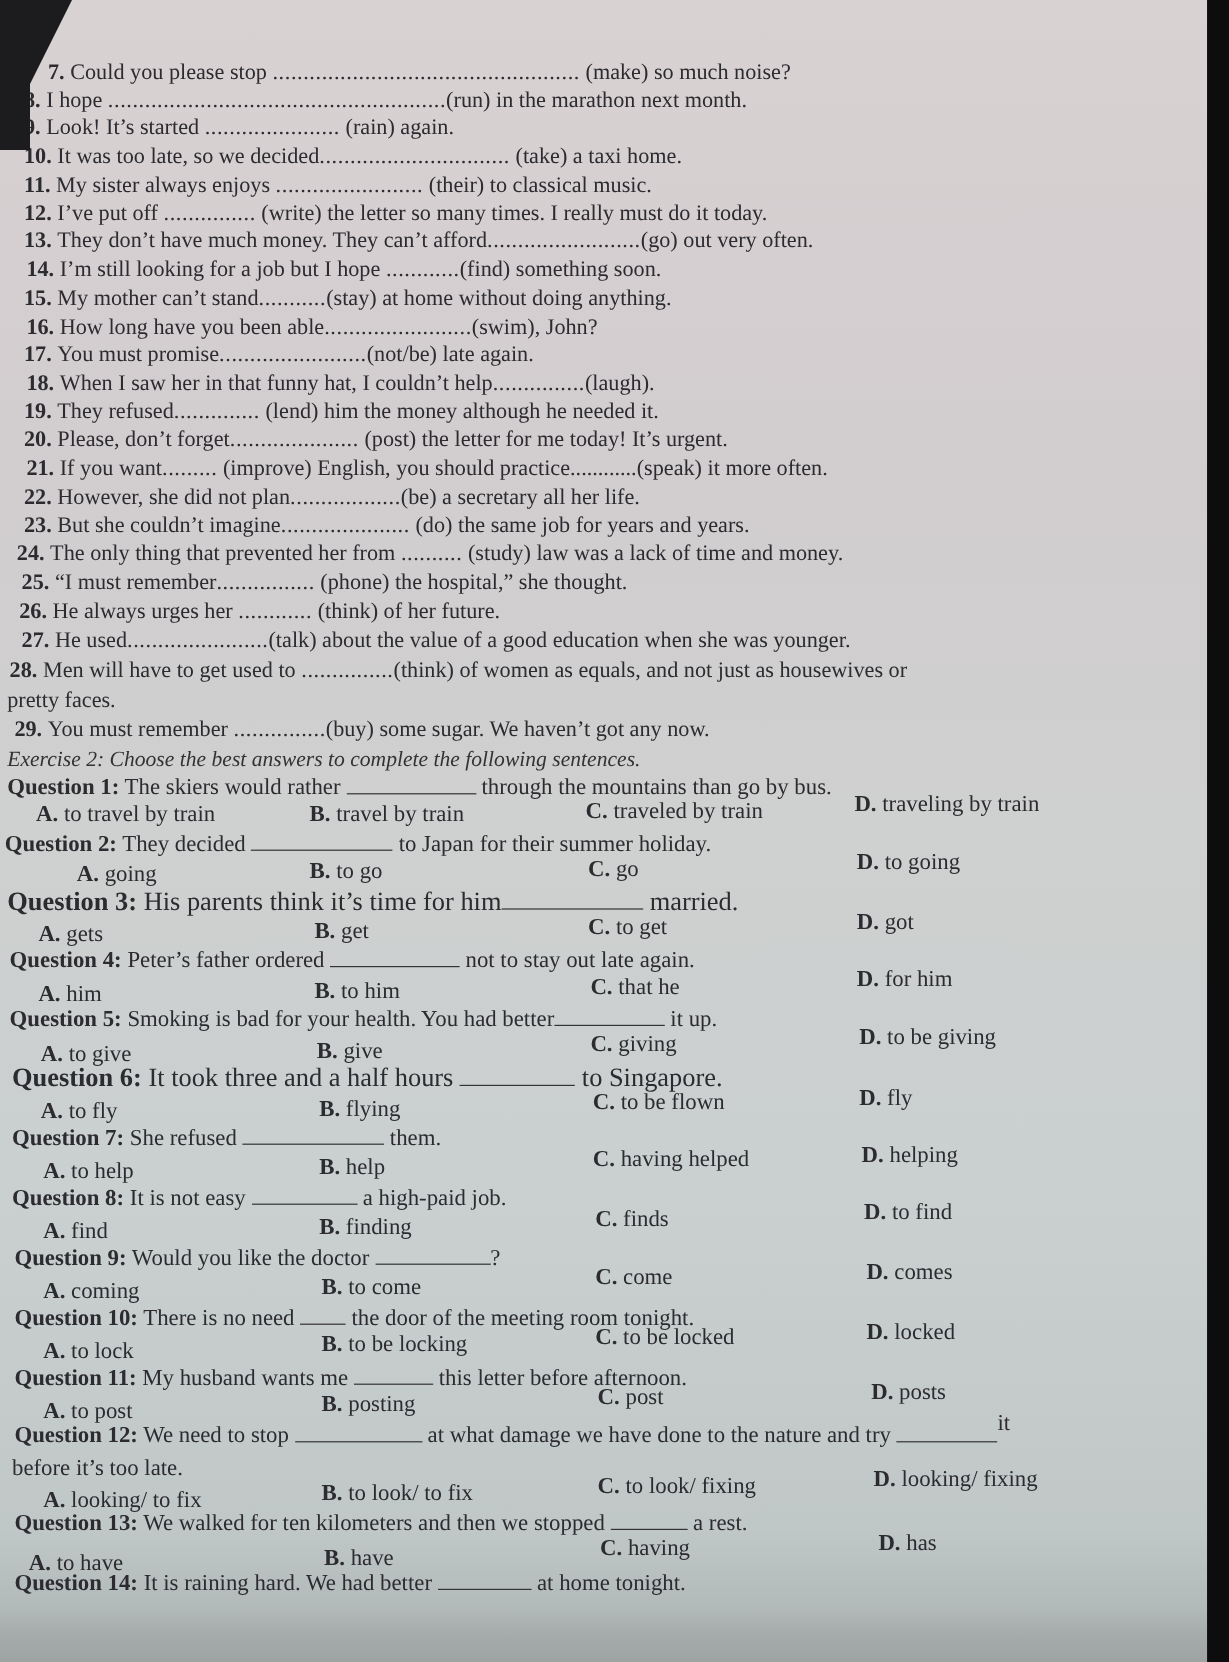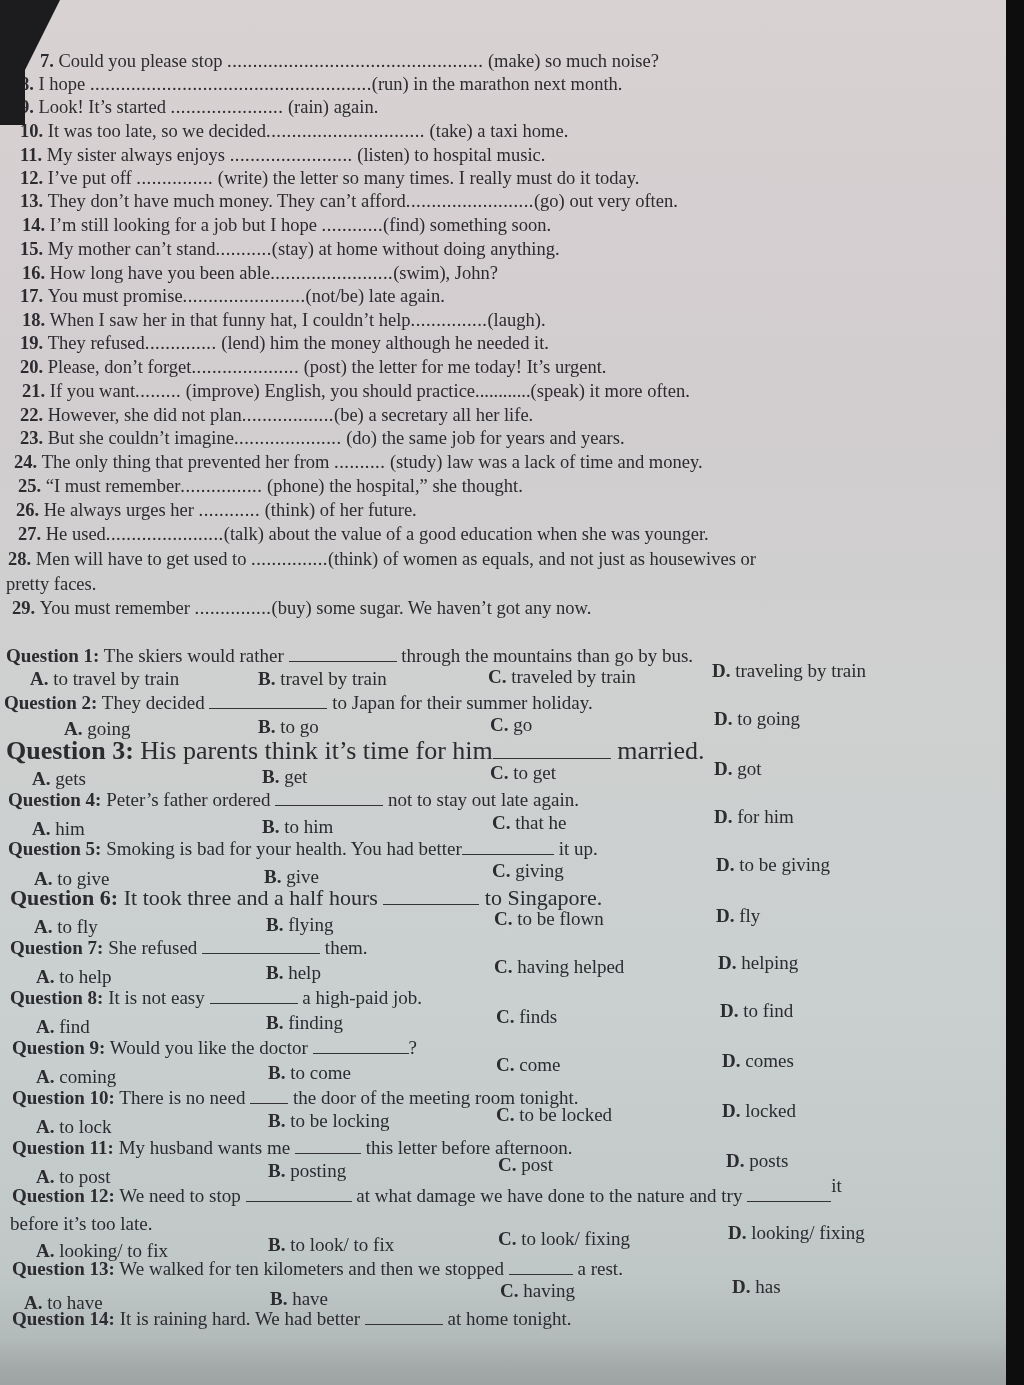--- a/index.html
+++ b/index.html
@@ -44,21 +44,21 @@
 </head>
 <body>
 
 <div class="paper">
 
   <div id="ex1">
       <div class="line" style="left: 40px; top: 50px;"><span class="num">7. </span><span>Could you please stop </span><span class="dots">..................................................</span><span> (make) so much noise?</span></div>
       <div class="line" style="left: 20px; top: 73px;"><span class="num">8. </span><span>I hope </span><span class="dots">.......................................................</span><span>(run) in the marathon next month.</span></div>
       <div class="line" style="left: 20px; top: 96px;"><span class="num">9. </span><span>Look! It’s started </span><span class="dots">......................</span><span> (rain) again.</span></div>
       <div class="line" style="left: 20px; top: 120px;"><span class="num">10. </span><span>It was too late, so we decided</span><span class="dots">...............................</span><span> (take) a taxi home.</span></div>
-      <div class="line" style="left: 20px; top: 144px;"><span class="num">11. </span><span>My sister always enjoys </span><span class="dots">........................</span><span> (listen) to hospital music.</span></div>
+      <div class="line" style="left: 20px; top: 144px;"><span class="num">11. </span><span>My sister always enjoys </span><span class="dots">........................</span><span> (their) to classical music.</span></div>
       <div class="line" style="left: 20px; top: 167px;"><span class="num">12. </span><span>I’ve put off </span><span class="dots">...............</span><span> (write) the letter so many times. I really must do it today.</span></div>
       <div class="line" style="left: 20px; top: 190px;"><span class="num">13. </span><span>They don’t have much money. They can’t afford</span><span class="dots">.........................</span><span>(go) out very often.</span></div>
       <div class="line" style="left: 22px; top: 214px;"><span class="num">14. </span><span>I’m still looking for a job but I hope </span><span class="dots">............</span><span>(find) something soon.</span></div>
       <div class="line" style="left: 20px; top: 238px;"><span class="num">15. </span><span>My mother can’t stand</span><span class="dots">...........</span><span>(stay) at home without doing anything.</span></div>
       <div class="line" style="left: 22px; top: 262px;"><span class="num">16. </span><span>How long have you been able</span><span class="dots">........................</span><span>(swim), John?</span></div>
       <div class="line" style="left: 20px; top: 285px;"><span class="num">17. </span><span>You must promise</span><span class="dots">........................</span><span>(not/be) late again.</span></div>
       <div class="line" style="left: 22px; top: 309px;"><span class="num">18. </span><span>When I saw her in that funny hat, I couldn’t help</span><span class="dots">...............</span><span>(laugh).</span></div>
       <div class="line" style="left: 20px; top: 332px;"><span class="num">19. </span><span>They refused</span><span class="dots">..............</span><span> (lend) him the money although he needed it.</span></div>
       <div class="line" style="left: 20px; top: 356px;"><span class="num">20. </span><span>Please, don’t forget</span><span class="dots">.....................</span><span> (post) the letter for me today! It’s urgent.</span></div>
       <div class="line" style="left: 22px; top: 380px;"><span class="num">21. </span><span>If you want</span><span class="dots">.........</span><span> (improve) English, you should practice............(speak) it more often.</span></div>
@@ -66,32 +66,33 @@
       <div class="line" style="left: 20px; top: 427px;"><span class="num">23. </span><span>But she couldn’t imagine</span><span class="dots">.....................</span><span> (do) the same job for years and years.</span></div>
       <div class="line" style="left: 14px; top: 451px;"><span class="num">24. </span><span>The only thing that prevented her from </span><span class="dots">..........</span><span> (study) law was a lack of time and money.</span></div>
       <div class="line" style="left: 18px; top: 475px;"><span class="num">25. </span><span>“I must remember</span><span class="dots">................</span><span> (phone) the hospital,” she thought.</span></div>
       <div class="line" style="left: 16px; top: 499px;"><span class="num">26. </span><span>He always urges her </span><span class="dots">............</span><span> (think) of her future.</span></div>
       <div class="line" style="left: 18px; top: 523px;"><span class="num">27. </span><span>He used</span><span class="dots">.......................</span><span>(talk) about the value of a good education when she was younger.</span></div>
       <div class="line" style="left: 8px; top: 548px;"><span class="num">28. </span><span>Men will have to get used to </span><span class="dots">...............</span><span>(think) of women as equals, and not just as housewives or</span></div>
       <div class="line" style="left: 6px; top: 573px;"><span class="num"></span><span>pretty faces.</span><span class="dots"></span><span></span></div>
       <div class="line" style="left: 12px; top: 597px; text-align: right;"><span class="num">29. </span><span>You must remember </span><span class="dots">...............</span><span>(buy) some sugar. We haven’t got any now.</span></div>
     </div>
 
+  <div class="line ex-title" style="left:6px; top:621px;">Exercise 2: Choose the best answers to complete the following sentences.</div>
   <div id="ex2">
       <div class="line" style="left: 6px; top: 645px; font-size: 19px;"><span class="q-label">Question 1:</span><span> The skiers would rather </span><span class="blank" style="width: 108px;"></span><span> through the mountains than go by bus.</span></div>
       <div class="opt" style="left: 30px; top: 668px;"><b>A.</b><span> to travel by train</span></div>
       <div class="opt" style="left: 258px; top: 668px;"><b>B.</b><span> travel by train</span></div>
       <div class="opt" style="left: 488px; top: 666px;"><b>C.</b><span> traveled by train</span></div>
       <div class="opt" style="left: 712px; top: 660px;"><b>D.</b><span> traveling by train</span></div>
       <div class="line" style="left: 4px; top: 692px; font-size: 19px;"><span class="q-label">Question 2:</span><span> They decided </span><span class="blank" style="width: 118px;"></span><span> to Japan for their summer holiday.</span></div>
       <div class="opt" style="left: 30px; top: 718px; margin-left: 34px;"><b>A.</b><span> going</span></div>
       <div class="opt" style="left: 258px; top: 716px;"><b>B.</b><span> to go</span></div>
       <div class="opt" style="left: 490px; top: 714px;"><b>C.</b><span> go</span></div>
       <div class="opt" style="left: 714px; top: 708px;"><b>D.</b><span> to going</span></div>
-      <div class="line" style="left: 6px; top: 740px; font-size: 26px;"><span class="q-label">Question 3:</span><span> His parents think it’s time for him</span><span class="blank" style="width: 118px;"></span><span> married.</span></div>
+      <div class="line" style="left: 6px; top: 740px; font-size: 22px;"><span class="q-label">Question 3:</span><span> His parents think it’s time for him</span><span class="blank" style="width: 118px;"></span><span> married.</span></div>
       <div class="opt" style="left: 32px; top: 768px;"><b>A.</b><span> gets</span></div>
       <div class="opt" style="left: 262px; top: 766px;"><b>B.</b><span> get</span></div>
       <div class="opt" style="left: 490px; top: 762px;"><b>C.</b><span> to get</span></div>
       <div class="opt" style="left: 714px; top: 758px;"><b>D.</b><span> got</span></div>
       <div class="line" style="left: 8px; top: 789px; font-size: 19px;"><span class="q-label">Question 4:</span><span> Peter’s father ordered </span><span class="blank" style="width: 108px;"></span><span> not to stay out late again.</span></div>
       <div class="opt" style="left: 32px; top: 818px;"><b>A.</b><span> him</span></div>
       <div class="opt" style="left: 262px; top: 816px;"><b>B.</b><span> to him</span></div>
       <div class="opt" style="left: 492px; top: 812px;"><b>C.</b><span> that he</span></div>
       <div class="opt" style="left: 714px; top: 806px;"><b>D.</b><span> for him</span></div>
       <div class="line" style="left: 8px; top: 838px; font-size: 19px;"><span class="q-label">Question 5:</span><span> Smoking is bad for your health. You had better</span><span class="blank" style="width: 92px;"></span><span> it up.</span></div>

